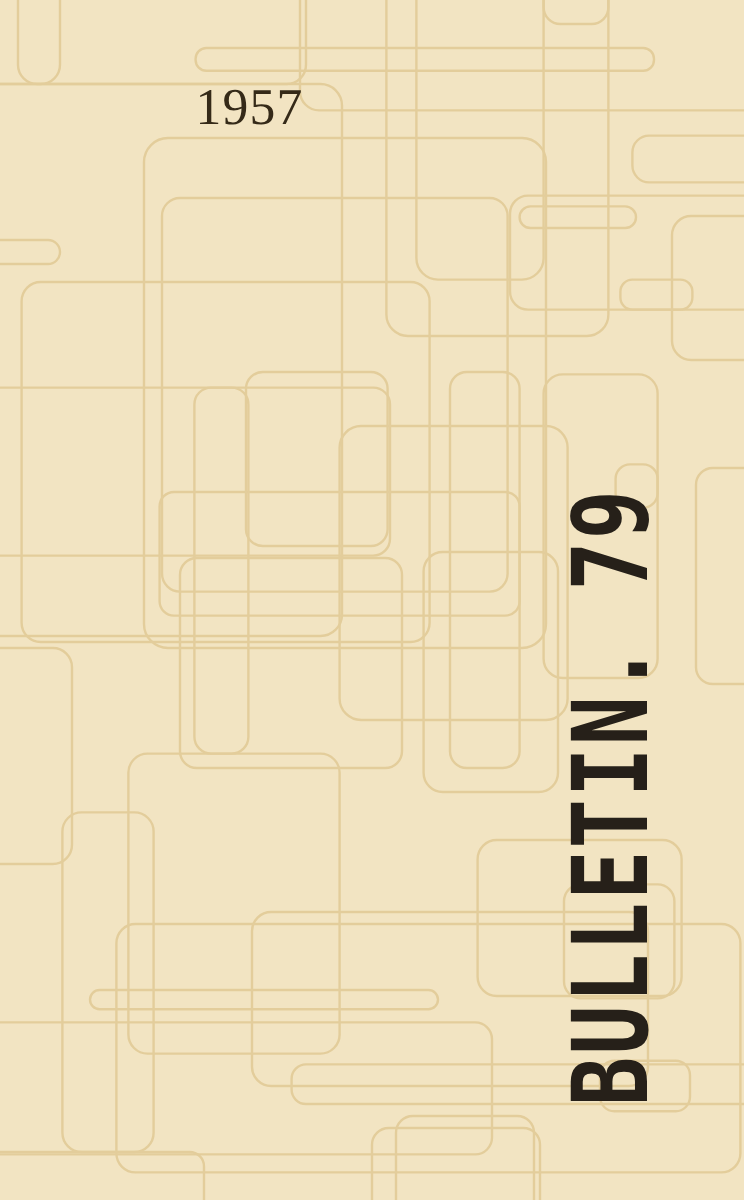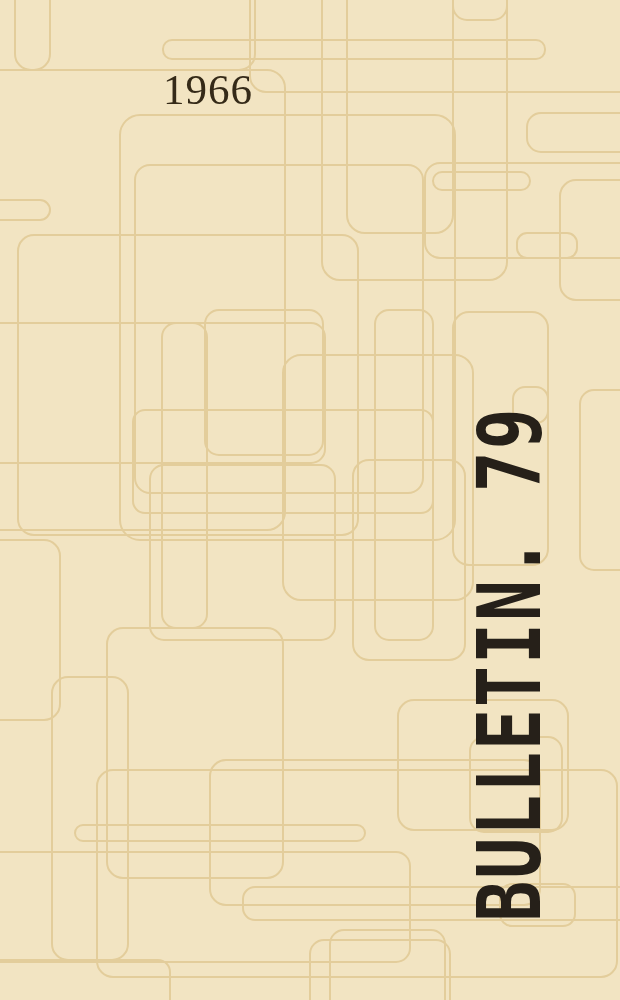--- a/index.html
+++ b/index.html
@@ -93,16 +93,16 @@
         <rect x="560" y="180" width="120" height="120" rx="16" ry="16"></rect>
         <rect x="580" y="390" width="80" height="180" rx="14" ry="14"></rect>
         <rect x="310" y="940" width="140" height="120" rx="14" ry="14"></rect>
         <rect x="398" y="700" width="170" height="130" rx="16" ry="16"></rect>
         <rect x="330" y="930" width="115" height="140" rx="14" ry="14"></rect>
         <rect x="205" y="310" width="118" height="145" rx="14" ry="14"></rect>
         <rect x="-30" y="960" width="200" height="100" rx="12" ry="12"></rect>
       </g>
   </svg>
 
-  <div class="year">1966</div>
+  <div class="year">1957</div>
 
   <div class="title">BULLETIN. 79</div>
 </div>
 
 </body></html>

